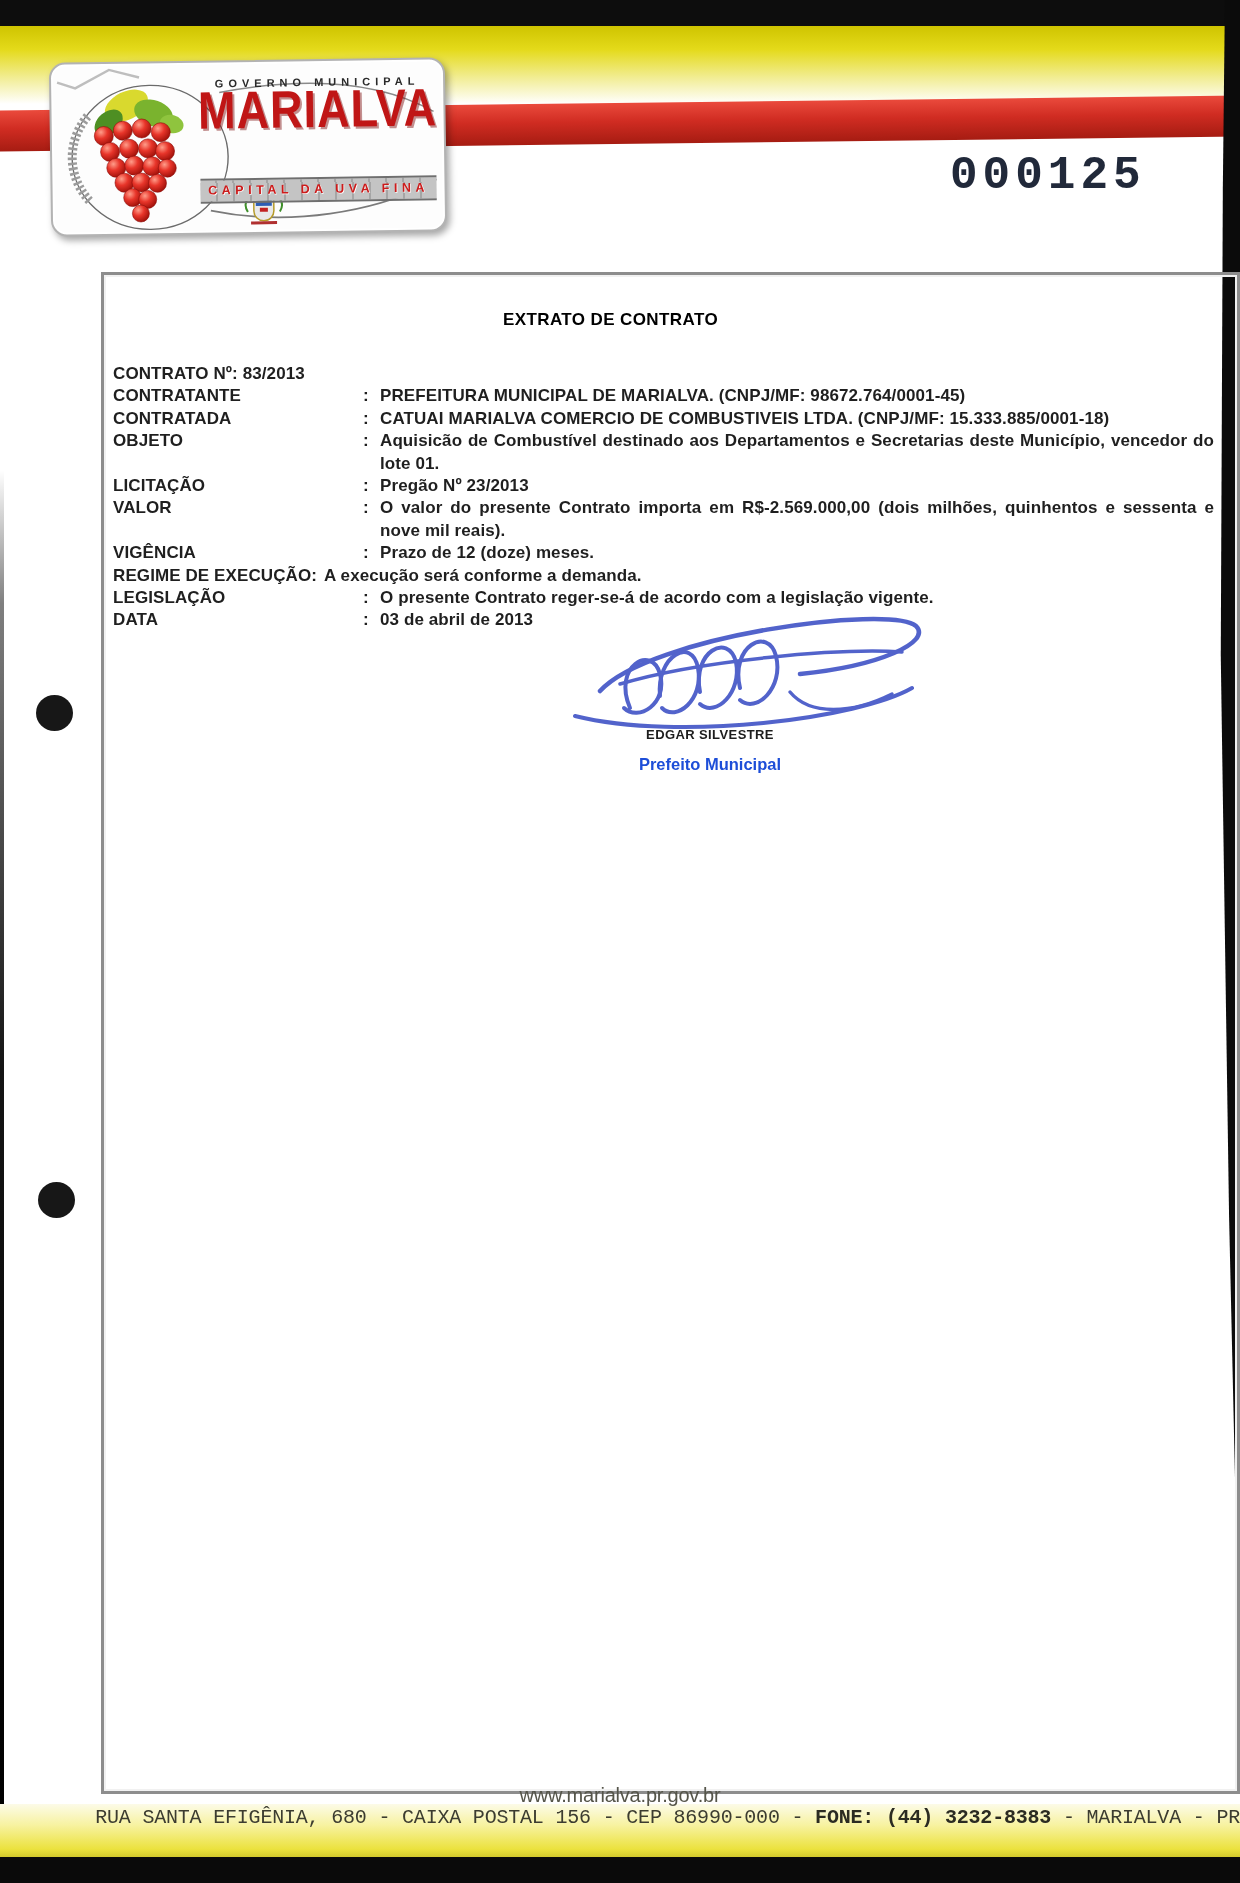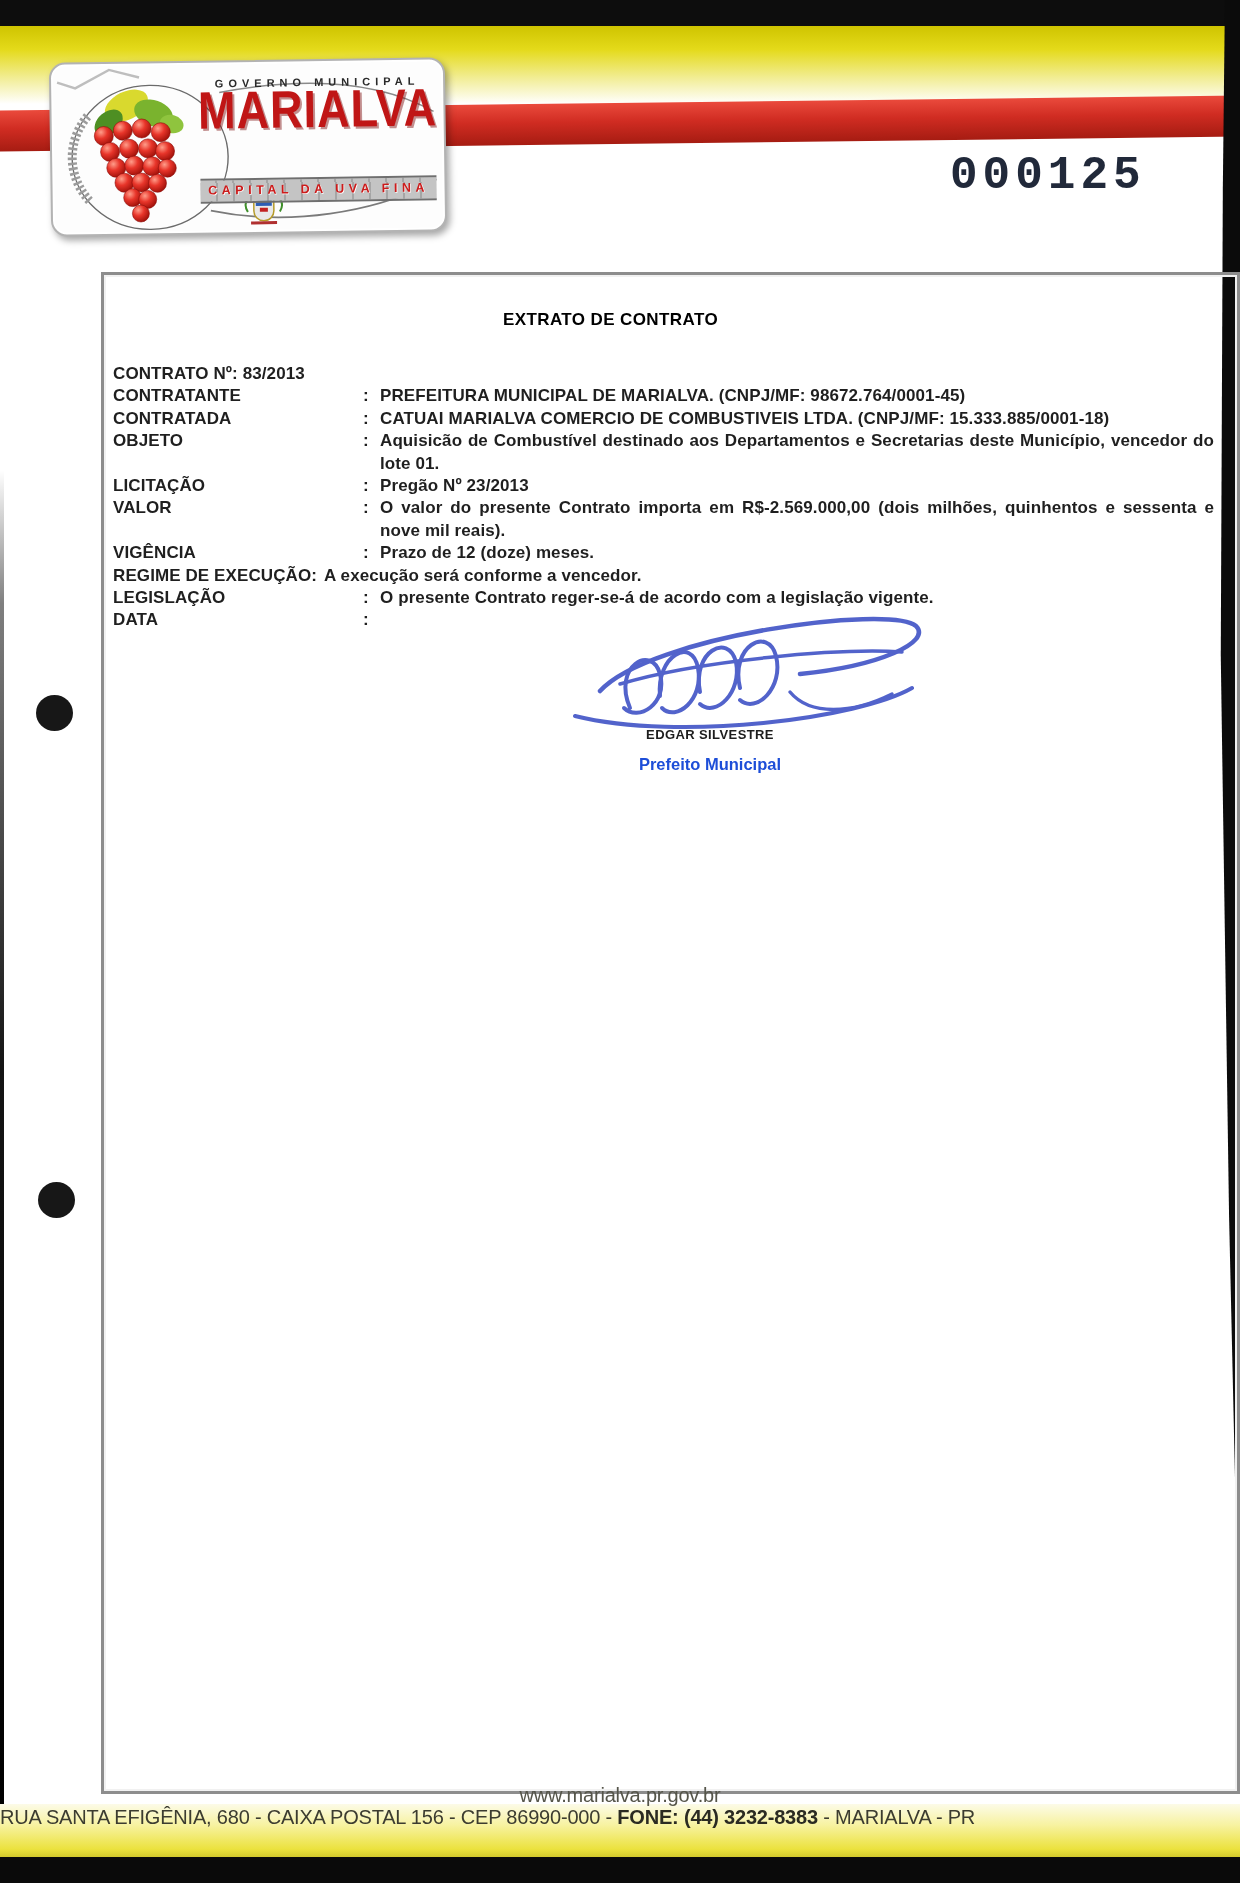--- a/index.html
+++ b/index.html
@@ -55,22 +55,22 @@
   .inline-row .sep-inline{margin-right:7px;}
   
   .signature{position:absolute;left:560px;top:596px;}
   .signer-name{position:absolute;left:560px;top:727px;width:300px;text-align:center;
     font-size:13px;font-weight:700;color:#1d1d1d;letter-spacing:.4px;}
   .signer-title{position:absolute;left:560px;top:755px;width:300px;text-align:center;
     font-size:16.5px;font-weight:700;color:#1d4ed8;}
   
   .footer-band{position:absolute;left:0;top:1804px;width:100%;height:53px;
     background:linear-gradient(180deg,#fcfbe8 0%,#f7f2a0 40%,#ebe23e 85%,#d3c92c 100%);}
-  .footer-line1{position:absolute;left:0;top:1806px;width:100%;text-align:left;
-    font-size:20px;color:#3c3c30;letter-spacing:-.2px;}
+  .footer-line1{position:absolute;left:0;top:1806px;width:100%;text-align:right;
+    font-size:20px;color:#3c3c30;letter-spacing:-.2px;font-family:Liberation Mono, monospace;}
   .footer-line1 b{color:#2b2b22;}
   .footer-line2{position:absolute;left:0;top:1784px;width:100%;text-align:center;
     font-size:20px;color:#55554a;letter-spacing:-.2px;}
   .band-black-bottom{position:absolute;left:0;top:1857px;width:100%;height:26px;background:#0a0a0a;}
   .checkmark{position:absolute;left:92px;top:16px;}
 </style>
 </head>
 <body>
 
 <div id="canvas">
@@ -179,30 +179,31 @@
       <span class="lbl">VALOR</span>
         <span class="sep">:</span>
         <span class="val just">O valor do presente Contrato importa em R$-2.569.000,00 (dois milhões, quinhentos e sessenta e nove mil reais).</span>
     </div>
     <div class="row">
       <span class="lbl">VIGÊNCIA</span>
         <span class="sep">:</span>
         <span class="val">Prazo de 12 (doze) meses.</span>
     </div>
     <div class="row inline-row">
-      <span class="lbl-inline">REGIME DE EXECUÇÃO</span><span class="sep-inline">:</span><span class="val-inline">A execução será conforme a vencedor.</span>
+      <span class="lbl-inline">REGIME DE EXECUÇÃO</span><span class="sep-inline">:</span><span class="val-inline">A execução será conforme a demanda.</span>
     </div>
     <div class="row">
       <span class="lbl">LEGISLAÇÃO</span>
         <span class="sep">:</span>
         <span class="val">O presente Contrato reger-se-á de acordo com a legislação vigente.</span>
     </div>
     <div class="row">
       <span class="lbl">DATA</span>
         <span class="sep">:</span>
+        <span class="val">03 de abril de 2013</span>
     </div>
   </div>
 
   <svg class="signature" width="370" height="150" viewBox="0 0 370 150">
     <g fill="none" stroke="#3b4ec4" stroke-linecap="round" opacity=".88">
       <path d="M40,95 C90,40 330,8 356,30 C372,46 320,70 240,78" stroke-width="4.5"></path>
       <path d="M60,88 C140,64 280,52 342,56" stroke-width="3.5"></path>
       <path d="M70,112 C52,70 92,48 100,78 C108,108 78,126 64,112" stroke-width="4"></path>
       <path d="M100,100 C96,60 132,40 138,72 C144,104 116,126 102,112" stroke-width="4"></path>
       <path d="M140,96 C132,56 168,36 176,66 C182,96 156,122 140,108" stroke-width="4"></path>

